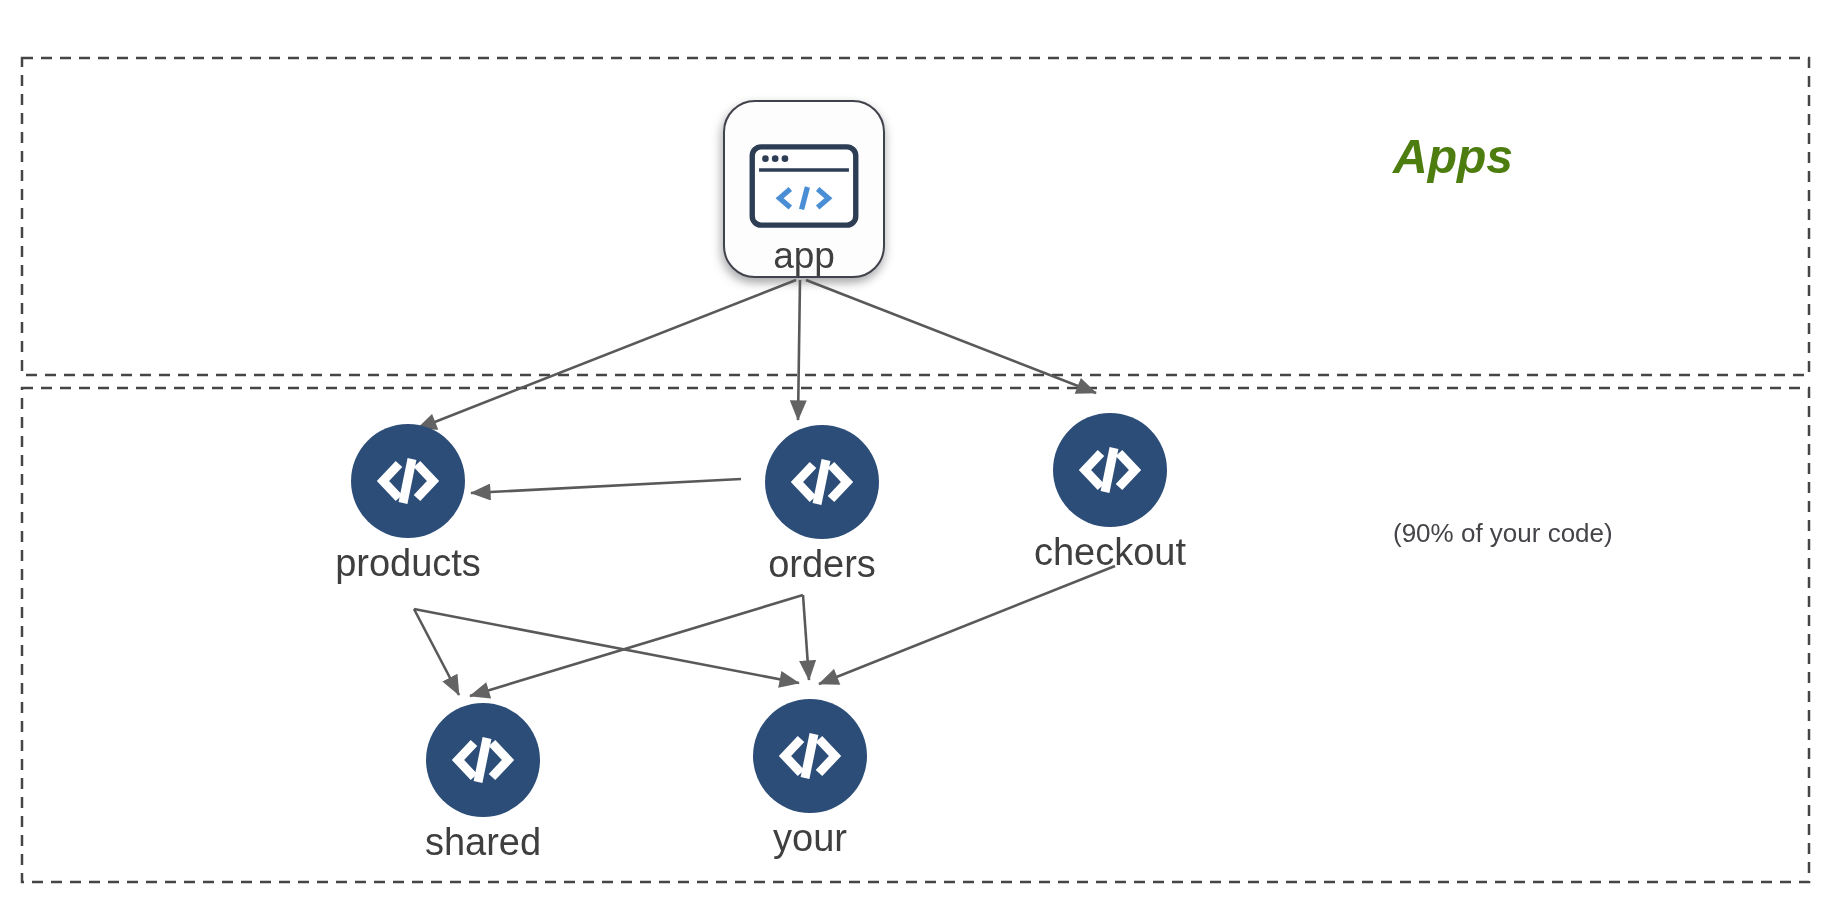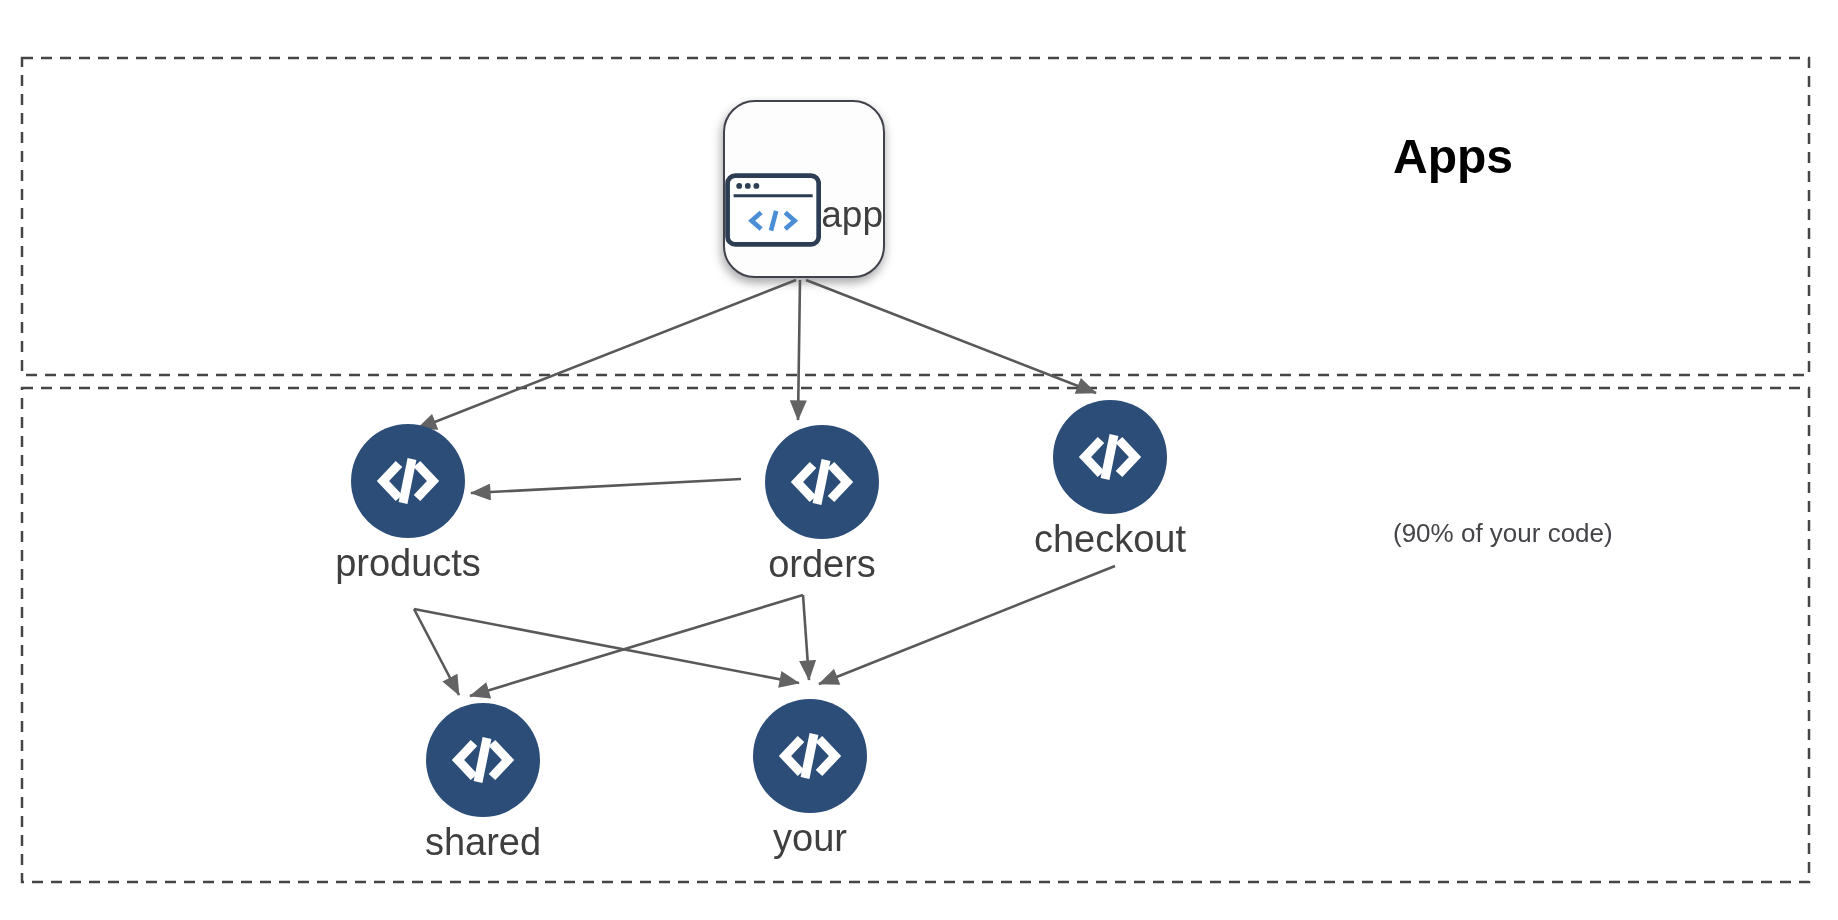--- a/index.html
+++ b/index.html
@@ -2,27 +2,27 @@
 <html style="--node-fill: #2b4d78;"><head>
 <meta charset="utf-8">
 <style>
   html,body{margin:0;padding:0;background:#ffffff;}
   body{
     width:1838px;height:920px;position:relative;overflow:hidden;
     font-family:"Liberation Sans", sans-serif;color:#3f3f3f;
   }
   .edges-svg{position:absolute;left:0;top:0;width:1838px;height:920px;}
   .section-label{position:absolute;left:1393px;}
-  .section-title{font-size:48px;font-weight:700;color:#000000;line-height:1.15;}
+  .section-title{font-size:48px;font-weight:700;color:#4d7c0f;line-height:1.15;font-style:italic;}
   .section-subtitle{font-size:35px;font-weight:400;color:#444449;line-height:1.2;margin-top:6px;}
   .app-node{
     position:absolute;left:723px;top:100px;width:162px;height:178px;
     background:#fdfdfd;border:2px solid #41434c;border-radius:32px;
     box-shadow:-3px 5px 10px rgba(90,90,95,0.35), 2px 4px 8px rgba(90,90,95,0.25);
-    display:flex;flex-direction:row;align-items:center;justify-content:flex-start;
+    display:flex;flex-direction:column;align-items:center;justify-content:flex-start;
     box-sizing:border-box;padding-top:42px;
   }
   .app-node .browser-icon{width:110px;height:84px;display:block;}
   .app-node .node-label{font-size:37px;color:#3f3f3f;margin-top:9px;line-height:1;}
   .lib-node{position:absolute;width:180px;display:flex;flex-direction:column;align-items:center;}
   .lib-node .circle{
     width:114px;height:114px;border-radius:50%;
     background:var(--node-fill,#2b4d78);
     display:flex;align-items:center;justify-content:center;
   }
@@ -93,21 +93,21 @@
 
 <div class="lib-node" style="left:732px;top:425px">
   <div class="circle">
     <svg viewBox="0 0 66 54" stroke="#ffffff">
         <use href="#code-glyph"></use>
       </svg>
   </div>
   <div class="node-label">orders</div>
 </div>
 
-<div class="lib-node" style="left:1020px;top:400px">
+<div class="lib-node" style="left:1020px;top:413px">
   <div class="circle">
     <svg viewBox="0 0 66 54" stroke="#ffffff">
         <use href="#code-glyph"></use>
       </svg>
   </div>
   <div class="node-label">checkout</div>
 </div>
 
 <div class="lib-node" style="left:393px;top:703px">
   <div class="circle">

